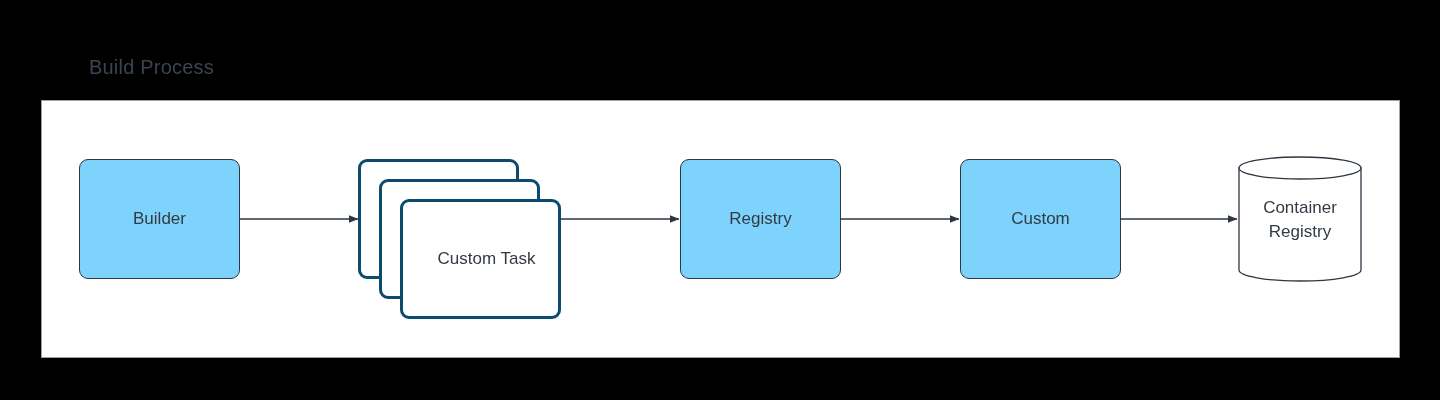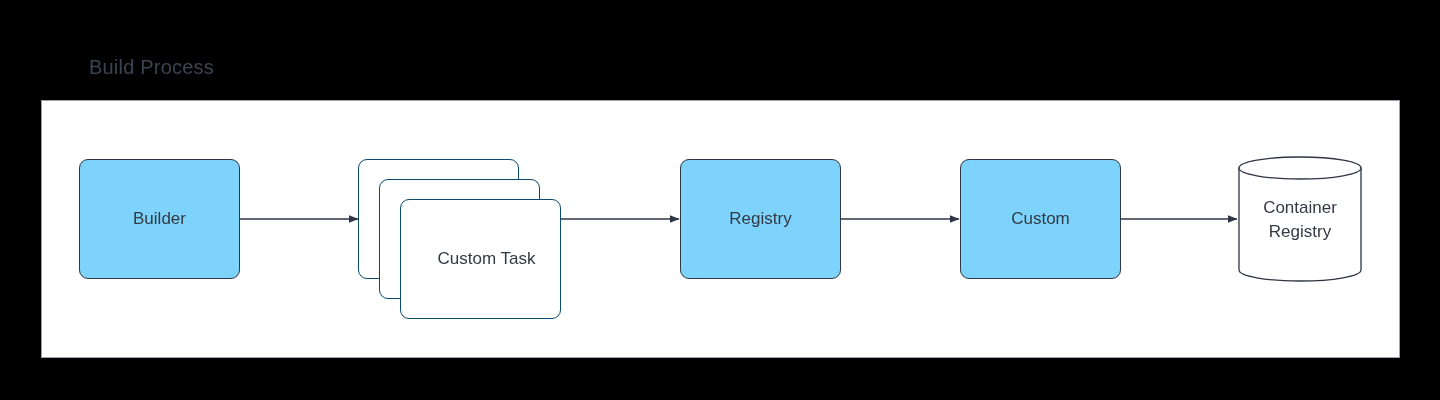--- a/index.html
+++ b/index.html
@@ -56,21 +56,21 @@
     font-size: 17px;
     line-height: 22px;
   }
   .node-label {
     display: block;
     padding: 0 6px;
   }
   .stack-card {
     position: absolute;
     background: #ffffff;
-    border: 1px solid #0c4a6e;
+    border: 3px solid #0c4a6e;
     border-radius: 9px;
     box-sizing: border-box;
   }
   .stack-card .node-label {
     position: absolute;
     left: 0;
     top: 50%;
     width: 100%;
     transform: translateY(-50%);
     text-align: center;

